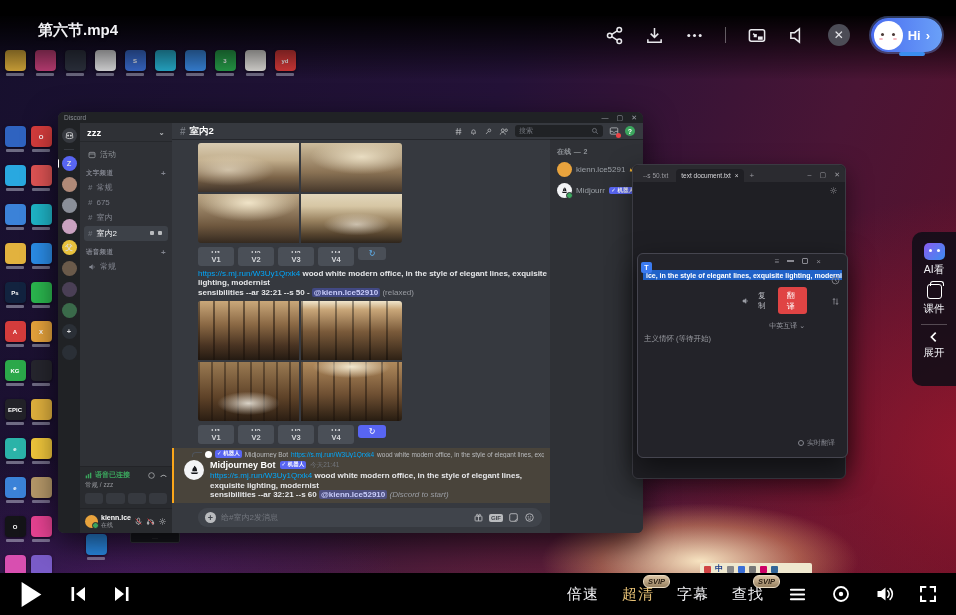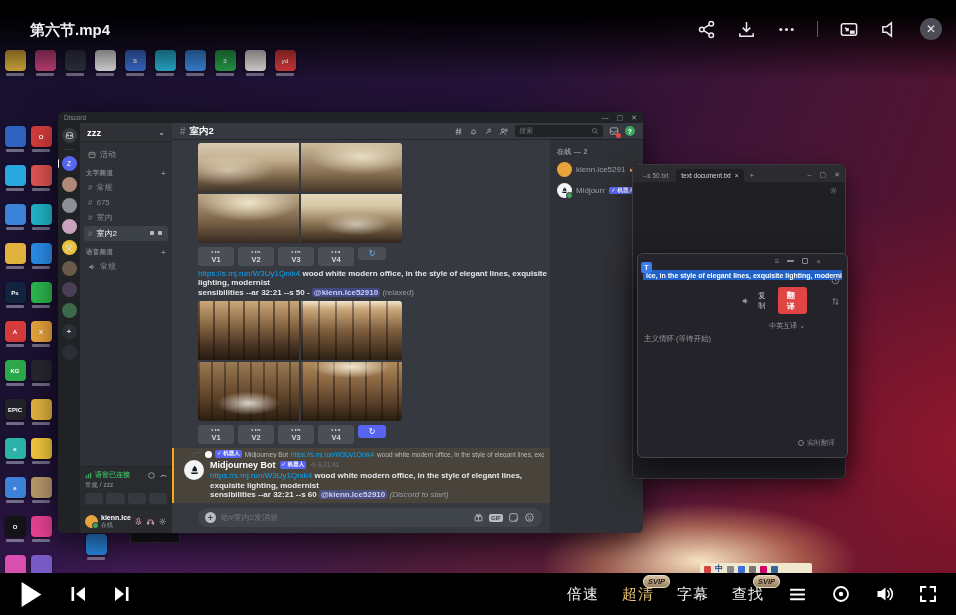--- a/index.html
+++ b/index.html
@@ -153,32 +153,32 @@
 .ngear{position:absolute;right:7px;top:21px;color:#8a8a90}
 
 
 .twin{position:absolute;left:637px;top:237px;width:211px;height:205px;background:#232329;border:1px solid #45454f;
  border-radius:6px;z-index:20;box-shadow:0 10px 28px rgba(0,0,0,.55);font-size:7.5px;color:#b9bbc2}
 .ttop{height:14px;display:flex;align-items:center;justify-content:flex-end;gap:8px;padding:0 26px 0 8px;color:#8a8a92;font-size:8px}
 .tminb{width:7px;height:1.5px;background:#8a8a92}
 .tmaxb{width:6px;height:6px;border:1px solid #8a8a92;border-radius:1px}
 .tsel{margin:2px 5px 0;background:#2062c8;color:#fff;padding:1.5px 3px;font-size:7px;white-space:nowrap;overflow:hidden;font-weight:600}
 .tact{display:flex;align-items:center;gap:9px;margin:7px 40px 0 104px}
-.tred{background:#e04444;color:#fff;font-size:8px;font-weight:700;border-radius:3px;padding:2.5px 9px}
+.tred{background:#e04444;color:#fff;font-size:8px;font-weight:400;border-radius:3px;padding:2.5px 9px}
 .tmode{text-align:right;margin:7px 42px 0 0;font-size:7px;color:#9a9ca4}
 .tres1{display:inline-block;background:#3e4046;color:#d8d9dc;padding:1px 3px;font-size:7.5px;margin:8px 0 0 6px}
 .tres2{color:#9a9ca2;font-size:7.5px;margin:3px 0 0 6px}
 .tauto{position:absolute;right:12px;bottom:9px;display:flex;align-items:center;gap:3px;color:#84868e;font-size:7px}
 .tauto i{width:6px;height:6px;border:1px solid #84868e;border-radius:50%}
 .trail{position:absolute;right:7px;top:22px;display:flex;flex-direction:column;gap:12px;color:#8a8a92}
 .tfloat{position:absolute;left:641px;top:246px;width:11px;height:11px;background:#3b7bf0;border-radius:2px;color:#fff;
  font-size:7px;font-weight:700;display:flex;align-items:center;justify-content:center;z-index:22}
 
 
-.tbar{position:absolute;top:0;left:0;right:0;height:58px;z-index:50}
+.tbar{position:absolute;top:0;left:8px;right:0;height:58px;z-index:50}
 .vtitle{position:absolute;left:30px;top:21px;font-size:15px;font-weight:700;color:#f2f2f6;text-shadow:0 1px 3px rgba(0,0,0,.8)}
 .ticons{position:absolute;right:14px;top:18px;display:flex;align-items:center;gap:21px}
 .tdiv{width:1px;height:16px;background:rgba(255,255,255,.35)}
 .closec{width:22px;height:22px;border-radius:50%;background:#4c4c56;color:#e8e8ec;font-size:12px;
  display:flex;align-items:center;justify-content:center}
 .sumbtn{height:30px;padding:0 16px;border-radius:16px;border:1px solid rgba(255,255,255,.85);background:rgba(20,16,40,.55);
  color:#fff;font-size:13.5px;display:flex;align-items:center}
 .aibtn{height:34px;padding:0 12px 0 3px;border-radius:18px;display:flex;align-items:center;gap:5px;
  background:linear-gradient(90deg,#4a6cf0,#6aa0f8);box-shadow:0 0 0 2px rgba(120,160,255,.35);position:relative}
 .aiface{width:29px;height:29px;border-radius:50%;background:#fff;position:relative;overflow:hidden}
@@ -802,23 +802,46 @@
             <path d="M11 11h5v3.5h-5z" fill="#e8e8ec" stroke="none"></path>
             <path d="M6 8l3 3M9 8.5V11H6.5"></path>
           </svg>
       </span>
       <span class="ic">
         <svg width="19" height="19" viewBox="0 0 20 20" fill="none" stroke="#e8e8ec" stroke-width="1.6">
             <path d="M12 3L7 7H3v6h4l5 4z"></path>
           </svg>
       </span>
       <span class="closec">✕</span>
+      <span class="aibtn">
+        <span class="aiface"></span>
+        <span class="hitxt">Hi</span>
+        <span class="hitxt">›</span>
+        <span class="aibar"></span>
+      </span>
     </div>
   </div>
 
+  <div class="spanel">
+    <div class="spitem">
+      <span class="ai-ic"></span>
+      <span class="splabel">AI看</span>
+    </div>
+    <div class="spitem">
+      <span class="doc-ic"></span>
+      <span class="splabel">课件</span>
+    </div>
+    <span class="spdiv"></span>
+    <div class="spitem">
+      <svg width="12" height="12" viewBox="0 0 14 14" fill="none" stroke="#fff" stroke-width="2">
+          <path d="M9 2L4 7l5 5"></path>
+        </svg>
+      <span class="splabel">展开</span>
+    </div>
+  </div>
 
 
   <div class="cbar">
     <div class="cleft">
       <span class="ic">
         <svg width="24" height="27" viewBox="0 0 22 26">
             <polygon points="1,1 1,25 20,13" fill="#fff"></polygon>
           </svg>
       </span>
       <span class="ic">

